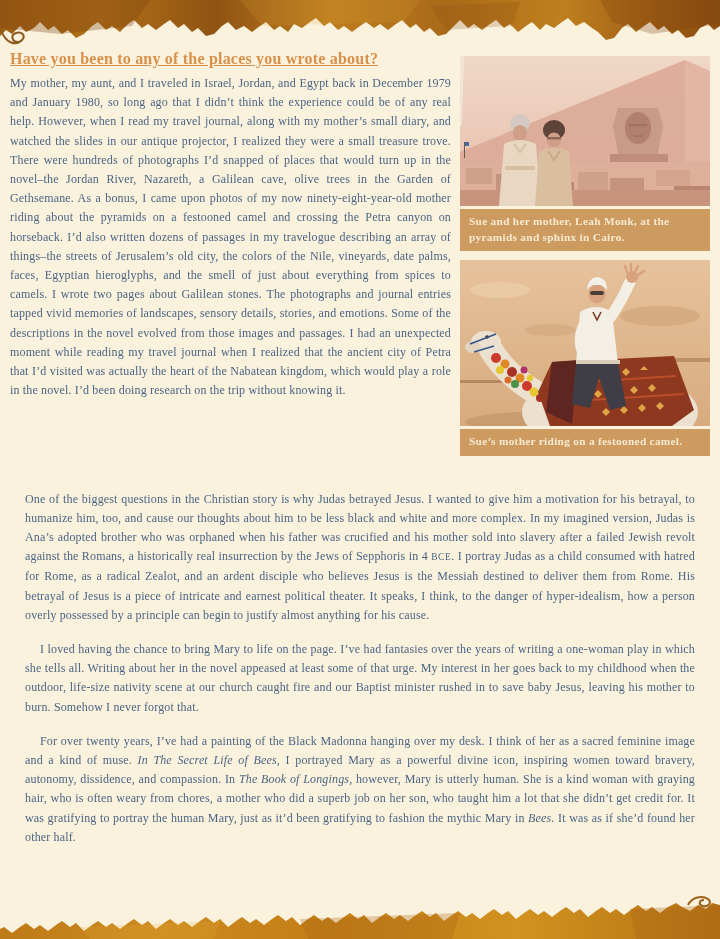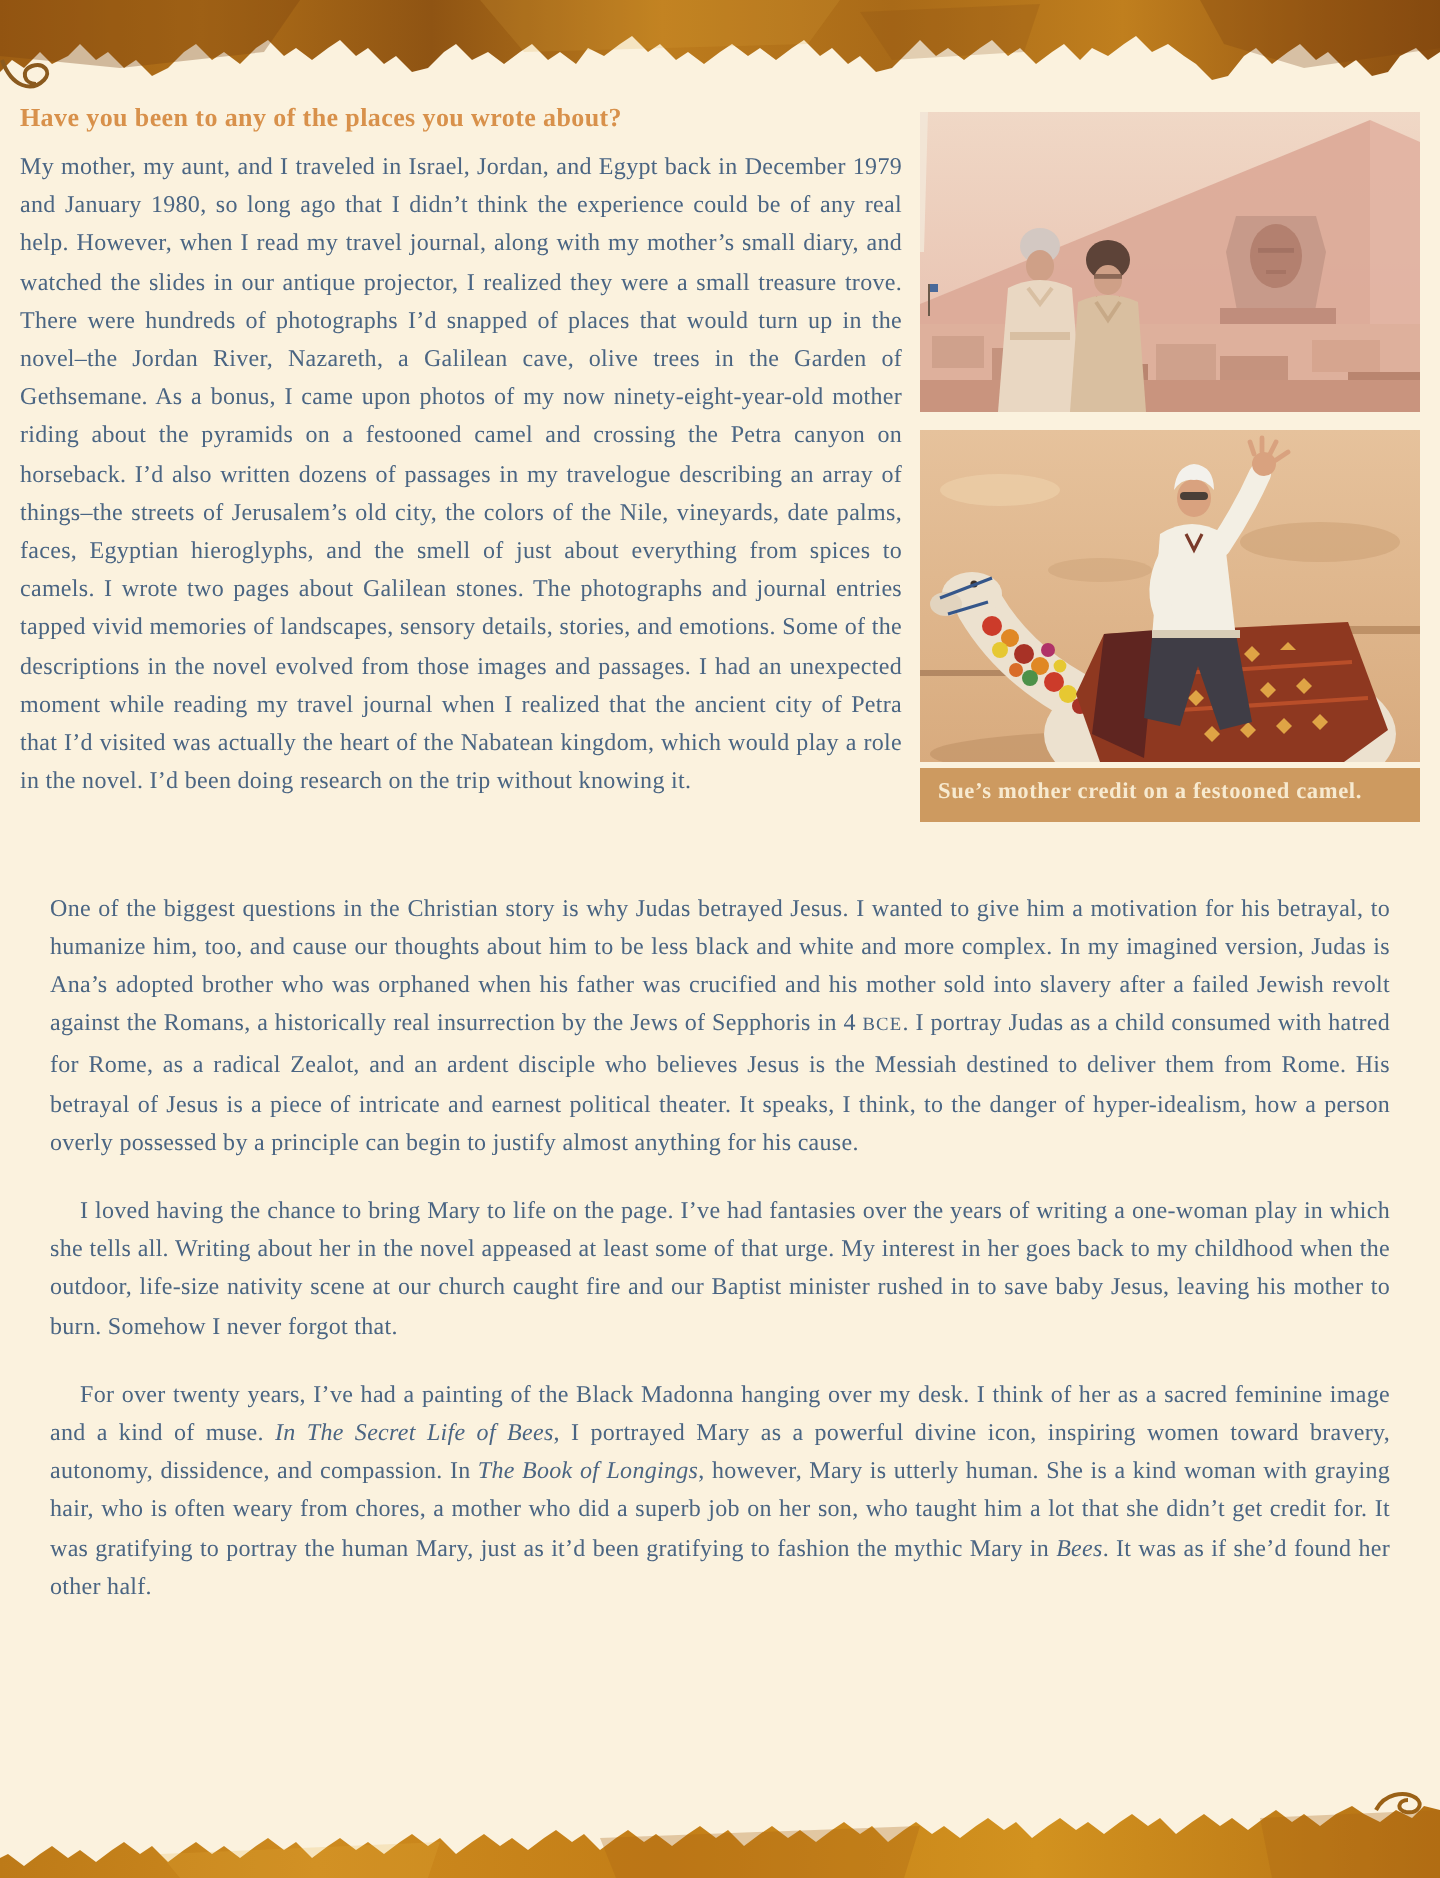--- a/index.html
+++ b/index.html
@@ -9,24 +9,25 @@
     background:var(--page-bg,#fbf2de);
     font-family:"Liberation Serif","DejaVu Serif",serif;
     overflow:hidden;
   }
   .torn{position:absolute;left:0;width:720px;display:block;z-index:3;}
   .torn-top{top:0;height:48px;}
   .torn-bottom{bottom:0;height:44px;}
   .content{position:absolute;top:50px;left:10px;right:10px;z-index:1;}
   .q-heading{
     margin:0 0 6px 0;
-    font-size:13px;line-height:18px;
+    font-size:16px;line-height:18px;
     font-weight:bold;
     color:var(--question,#d8914b);
     letter-spacing:.2px;
+    text-decoration:underline;
   }
   .body-text,.body-p{
     font-size:12px;line-height:19.2px;
     color:var(--body-text,#4a6583);
     text-align:justify;
     letter-spacing:.15px;
     margin:0;
     hyphens:auto;
   }
   .sec1{display:flex;gap:9px;}
@@ -126,20 +127,21 @@
 
             <ellipse cx="94" cy="74" rx="11" ry="10" fill="#5d4338"></ellipse>
             <ellipse cx="94" cy="84" rx="7" ry="7.5" fill="#cfa087"></ellipse>
             <rect x="87" y="81" width="14" height="2.4" fill="#7a5a4a" opacity="0.8"></rect>
             <rect x="88" y="92" width="12" height="10" fill="#bf4f3c"></rect>
             <path d="M79,95 Q94,88 109,95 L113,150 L75,150 Z" fill="#d9bfa0"></path>
             <path d="M88,95 L94,104 L100,95" fill="none" stroke="#c7a987" stroke-width="2"></path>
 
             <polygon points="0,0 4,0 2,70 0,70" fill="#f3e9da" opacity="0.8"></polygon>
           </svg>
+          <figcaption class="caption">Sue and her mother, Leah Monk, at the pyramids and sphinx in Cairo.</figcaption>
         </figure>
 
         <figure class="photo-block">
           <svg class="photo" viewBox="0 0 250 166" height="166">
             <defs>
               <linearGradient id="sand1" x1="0" y1="0" x2="0" y2="1">
                 <stop offset="0" stop-color="#e6c29c"></stop>
                   <stop offset="1" stop-color="#d8ab7e"></stop>
               </linearGradient>
             </defs>
@@ -197,21 +199,21 @@
             <circle cx="172" cy="17" r="6" fill="#d9a27f"></circle>
             <path d="M167,12 L165,6 M171,11 L171,4 M175,12 L178,6 M178,15 L184,11" stroke="#d9a27f" stroke-width="2.4" stroke-linecap="round" fill="none"></path>
             <path d="M120,52 Q136,42 152,52 L158,104 L116,104 Z" fill="#f3efe4"></path>
             <path d="M124,64 Q116,80 123,94" fill="none" stroke="#f3efe4" stroke-width="10" stroke-linecap="round"></path>
             <path d="M133,52 L137,60 L141,52" fill="none" stroke="#7a3a2a" stroke-width="1.6"></path>
             <ellipse cx="137" cy="34" rx="8.5" ry="9.5" fill="#d9a27f"></ellipse>
             <path d="M127,30 Q128,18 137,17 Q147,18 147,30 Q142,24 137,25 Q131,24 127,30 Z" fill="#f3f1ec"></path>
             <rect x="130" y="31" width="14" height="4" rx="2" fill="#4a3f38"></rect>
             <rect x="116" y="100" width="44" height="4" fill="#d8cdb7"></rect>
           </svg>
-          <figcaption class="caption">Sue’s mother credit on a festooned camel.</figcaption>
+          <figcaption class="caption">Sue’s mother riding on a festooned camel.</figcaption>
         </figure>
 
       </div>
     </div>
 
     <div class="sec2">
       <div>
           <p class="body-p"><span>One of the biggest questions in the Christian story is why Judas betrayed Jesus. I wanted to give him a motivation for his betrayal, to humanize him, too, and cause our thoughts about him to be less black and white and more complex. In my imagined version, Judas is Ana’s adopted brother who was orphaned when his father was crucified and his mother sold into slavery after a failed Jewish revolt against the Romans, a historically real insurrection by the Jews of Sepphoris in 4 </span><span class="sc">BCE</span><span>. I portray Judas as a child consumed with hatred for Rome, as a radical Zealot, and an ardent disciple who believes Jesus is the Messiah destined to deliver them from Rome. His betrayal of Jesus is a piece of intricate and earnest political theater. It speaks, I think, to the danger of hyper-idealism, how a person overly possessed by a principle can begin to justify almost anything for his cause.</span></p>
           <p class="body-p indent"><span>I loved having the chance to bring Mary to life on the page. I’ve had fantasies over the years of writing a one-woman play in which she tells all. Writing about her in the novel appeased at least some of that urge. My interest in her goes back to my childhood when the outdoor, life-size nativity scene at our church caught fire and our Baptist minister rushed in to save baby Jesus, leaving his mother to burn. Somehow I never forgot that.</span></p>
           <p class="body-p indent"><span>For over twenty years, I’ve had a painting of the Black Madonna hanging over my desk. I think of her as a sacred feminine image and a kind of muse. </span><span class="it">In The Secret Life of Bees</span><span>, I portrayed Mary as a powerful divine icon, inspiring women toward bravery, autonomy, dissidence, and compassion. In </span><span class="it">The Book of Longings</span><span>, however, Mary is utterly human. She is a kind woman with graying hair, who is often weary from chores, a mother who did a superb job on her son, who taught him a lot that she didn’t get credit for. It was gratifying to portray the human Mary, just as it’d been gratifying to fashion the mythic Mary in </span><span class="it">Bees</span><span>. It was as if she’d found her other half.</span></p>

